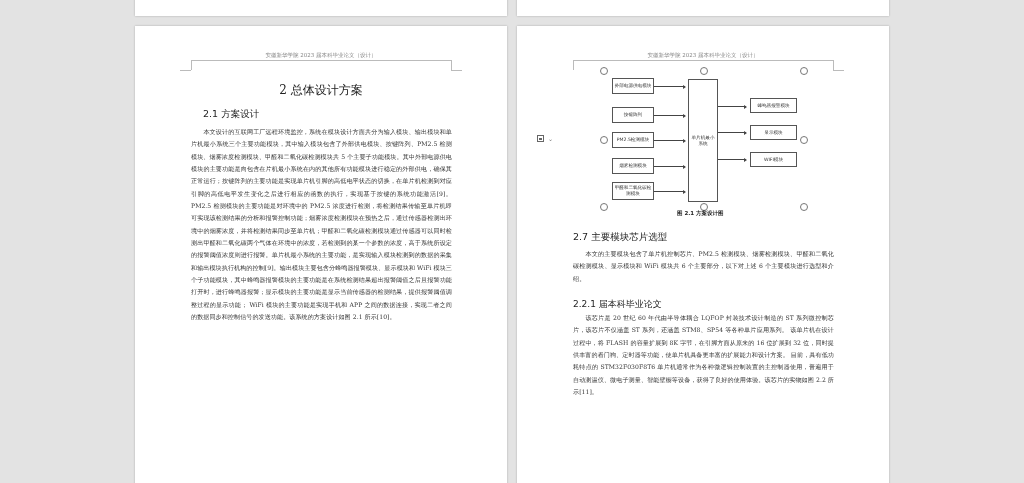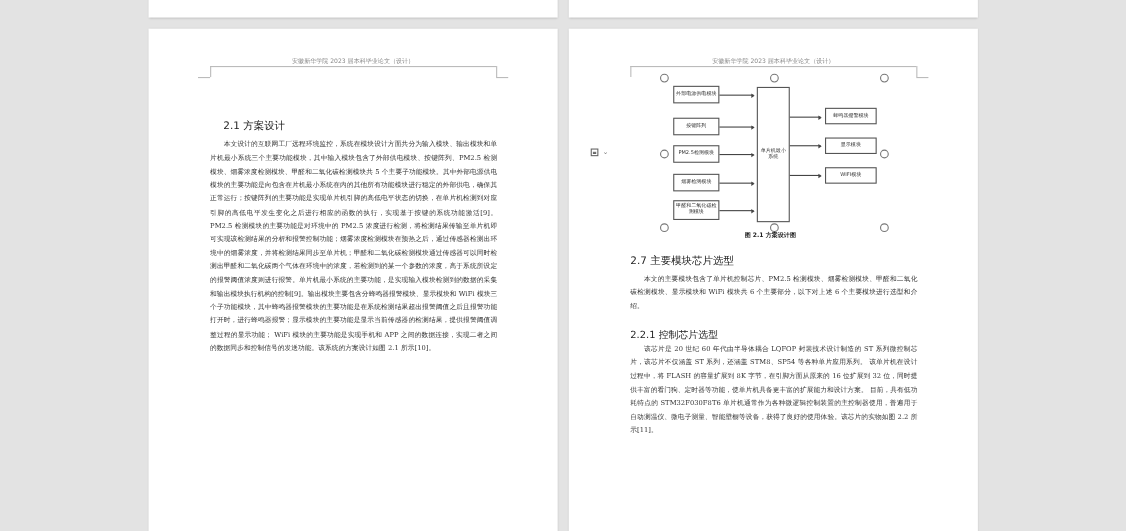--- a/index.html
+++ b/index.html
@@ -74,20 +74,21 @@
 <div class="page pg-prev-right"></div>
 
 <div class="page pg-left">
   <div class="hdr-text">安徽新华学院 2023 届本科毕业论文（设计）</div>
   <div class="hdr-line" style="left:56px; top:34px; width:260px; border-top-width:1px;"></div>
   <div class="hdr-line" style="left:56px; top:34px; height:10px; border-left-width:1px;"></div>
   <div class="hdr-line" style="left:45px; top:44px; width:11px; border-top-width:1px;"></div>
   <div class="hdr-line" style="left:316px; top:34px; height:10px; border-left-width:1px;"></div>
   <div class="hdr-line" style="left:316px; top:44px; width:11px; border-top-width:1px;"></div>
 
+  <div class="chap-title" style="top:56px;">2 总体设计方案</div>
   <div class="sec-title" style="left:68px; top:82px;">2.1 方案设计</div>
   <div class="para" style="left:56px; top:100px; width:261px;">本文设计的互联网工厂远程环境监控，系统在模块设计方面共分为输入模块、输出模块和单片机最小系统三个主要功能模块，其中输入模块包含了外部供电模块、按键阵列、PM2.5 检测模块、烟雾浓度检测模块、甲醛和二氧化碳检测模块共 5 个主要子功能模块。其中外部电源供电模块的主要功能是向包含在片机最小系统在内的其他所有功能模块进行稳定的外部供电，确保其正常运行；按键阵列的主要功能是实现单片机引脚的高低电平状态的切换，在单片机检测到对应引脚的高低电平发生变化之后进行相应的函数的执行，实现基于按键的系统功能激活[9]。 PM2.5 检测模块的主要功能是对环境中的 PM2.5 浓度进行检测，将检测结果传输至单片机即可实现该检测结果的分析和报警控制功能；烟雾浓度检测模块在预热之后，通过传感器检测出环境中的烟雾浓度，并将检测结果同步至单片机；甲醛和二氧化碳检测模块通过传感器可以同时检测出甲醛和二氧化碳两个气体在环境中的浓度，若检测到的某一个参数的浓度，高于系统所设定的报警阈值浓度则进行报警。单片机最小系统的主要功能，是实现输入模块检测到的数据的采集和输出模块执行机构的控制[9]。输出模块主要包含分蜂鸣器报警模块、显示模块和 WiFi 模块三个子功能模块，其中蜂鸣器报警模块的主要功能是在系统检测结果超出报警阈值之后且报警功能打开时，进行蜂鸣器报警；显示模块的主要功能是显示当前传感器的检测结果，提供报警阈值调整过程的显示功能； WiFi 模块的主要功能是实现手机和 APP 之间的数据连接，实现二者之间的数据同步和控制信号的发送功能。该系统的方案设计如图 2.1 所示[10]。</div>
 </div>
 
 <div class="page pg-right">
   <div class="hdr-text">安徽新华学院 2023 届本科毕业论文（设计）</div>
   <div class="hdr-line" style="left:56px; top:34px; width:260px; border-top-width:1px;"></div>
   <div class="hdr-line" style="left:56px; top:34px; height:10px; border-left-width:1px;"></div>
   <div class="hdr-line" style="left:316px; top:34px; height:10px; border-left-width:1px;"></div>
   <div class="hdr-line" style="left:316px; top:44px; width:11px; border-top-width:1px;"></div>
@@ -128,15 +129,15 @@
     <div class="fig-cap" style="left:160px; top:184px;">图 2.1  方案设计图</div>
   </div>
 
   <div class="float-tool" style="left:20px; top:109px;">
     <div class="layout-icon"></div>
     <span class="chev">⌄</span>
   </div>
 
   <div class="sec-title" style="left:56px; top:205px;">2.7 主要模块芯片选型</div>
   <div class="para" style="left:56px; top:222px; width:261px;">本文的主要模块包含了单片机控制芯片、PM2.5 检测模块、烟雾检测模块、甲醛和二氧化碳检测模块、显示模块和 WiFi 模块共 6 个主要部分，以下对上述 6 个主要模块进行选型和介绍。</div>
-  <div class="sec-title" style="left:56px; top:272px; font-size:9px;">2.2.1 控制芯片选型</div>
+  <div class="sec-title" style="left:56px; top:272px; font-size:9px;">2.2.1 届本科毕业论文</div>
   <div class="para" style="left:56px; top:286px; width:261px;">该芯片是 20 世纪 60 年代由半导体耦合 LQFOP 封装技术设计制造的 ST 系列微控制芯片，该芯片不仅涵盖 ST 系列，还涵盖 STM8、SP54 等各种单片应用系列。 该单片机在设计过程中，将 FLASH 的容量扩展到 8K 字节，在引脚方面从原来的 16 位扩展到 32 位，同时提供丰富的看门狗、定时器等功能，使单片机具备更丰富的扩展能力和设计方案。 目前，具有低功耗特点的 STM32F030F8T6 单片机通常作为各种微逻辑控制装置的主控制器使用，普遍用于自动测温仪、微电子测量、智能壁橱等设备，获得了良好的使用体验。该芯片的实物如图 2.2 所示[11]。</div>
 </div>
 
 </body></html>

